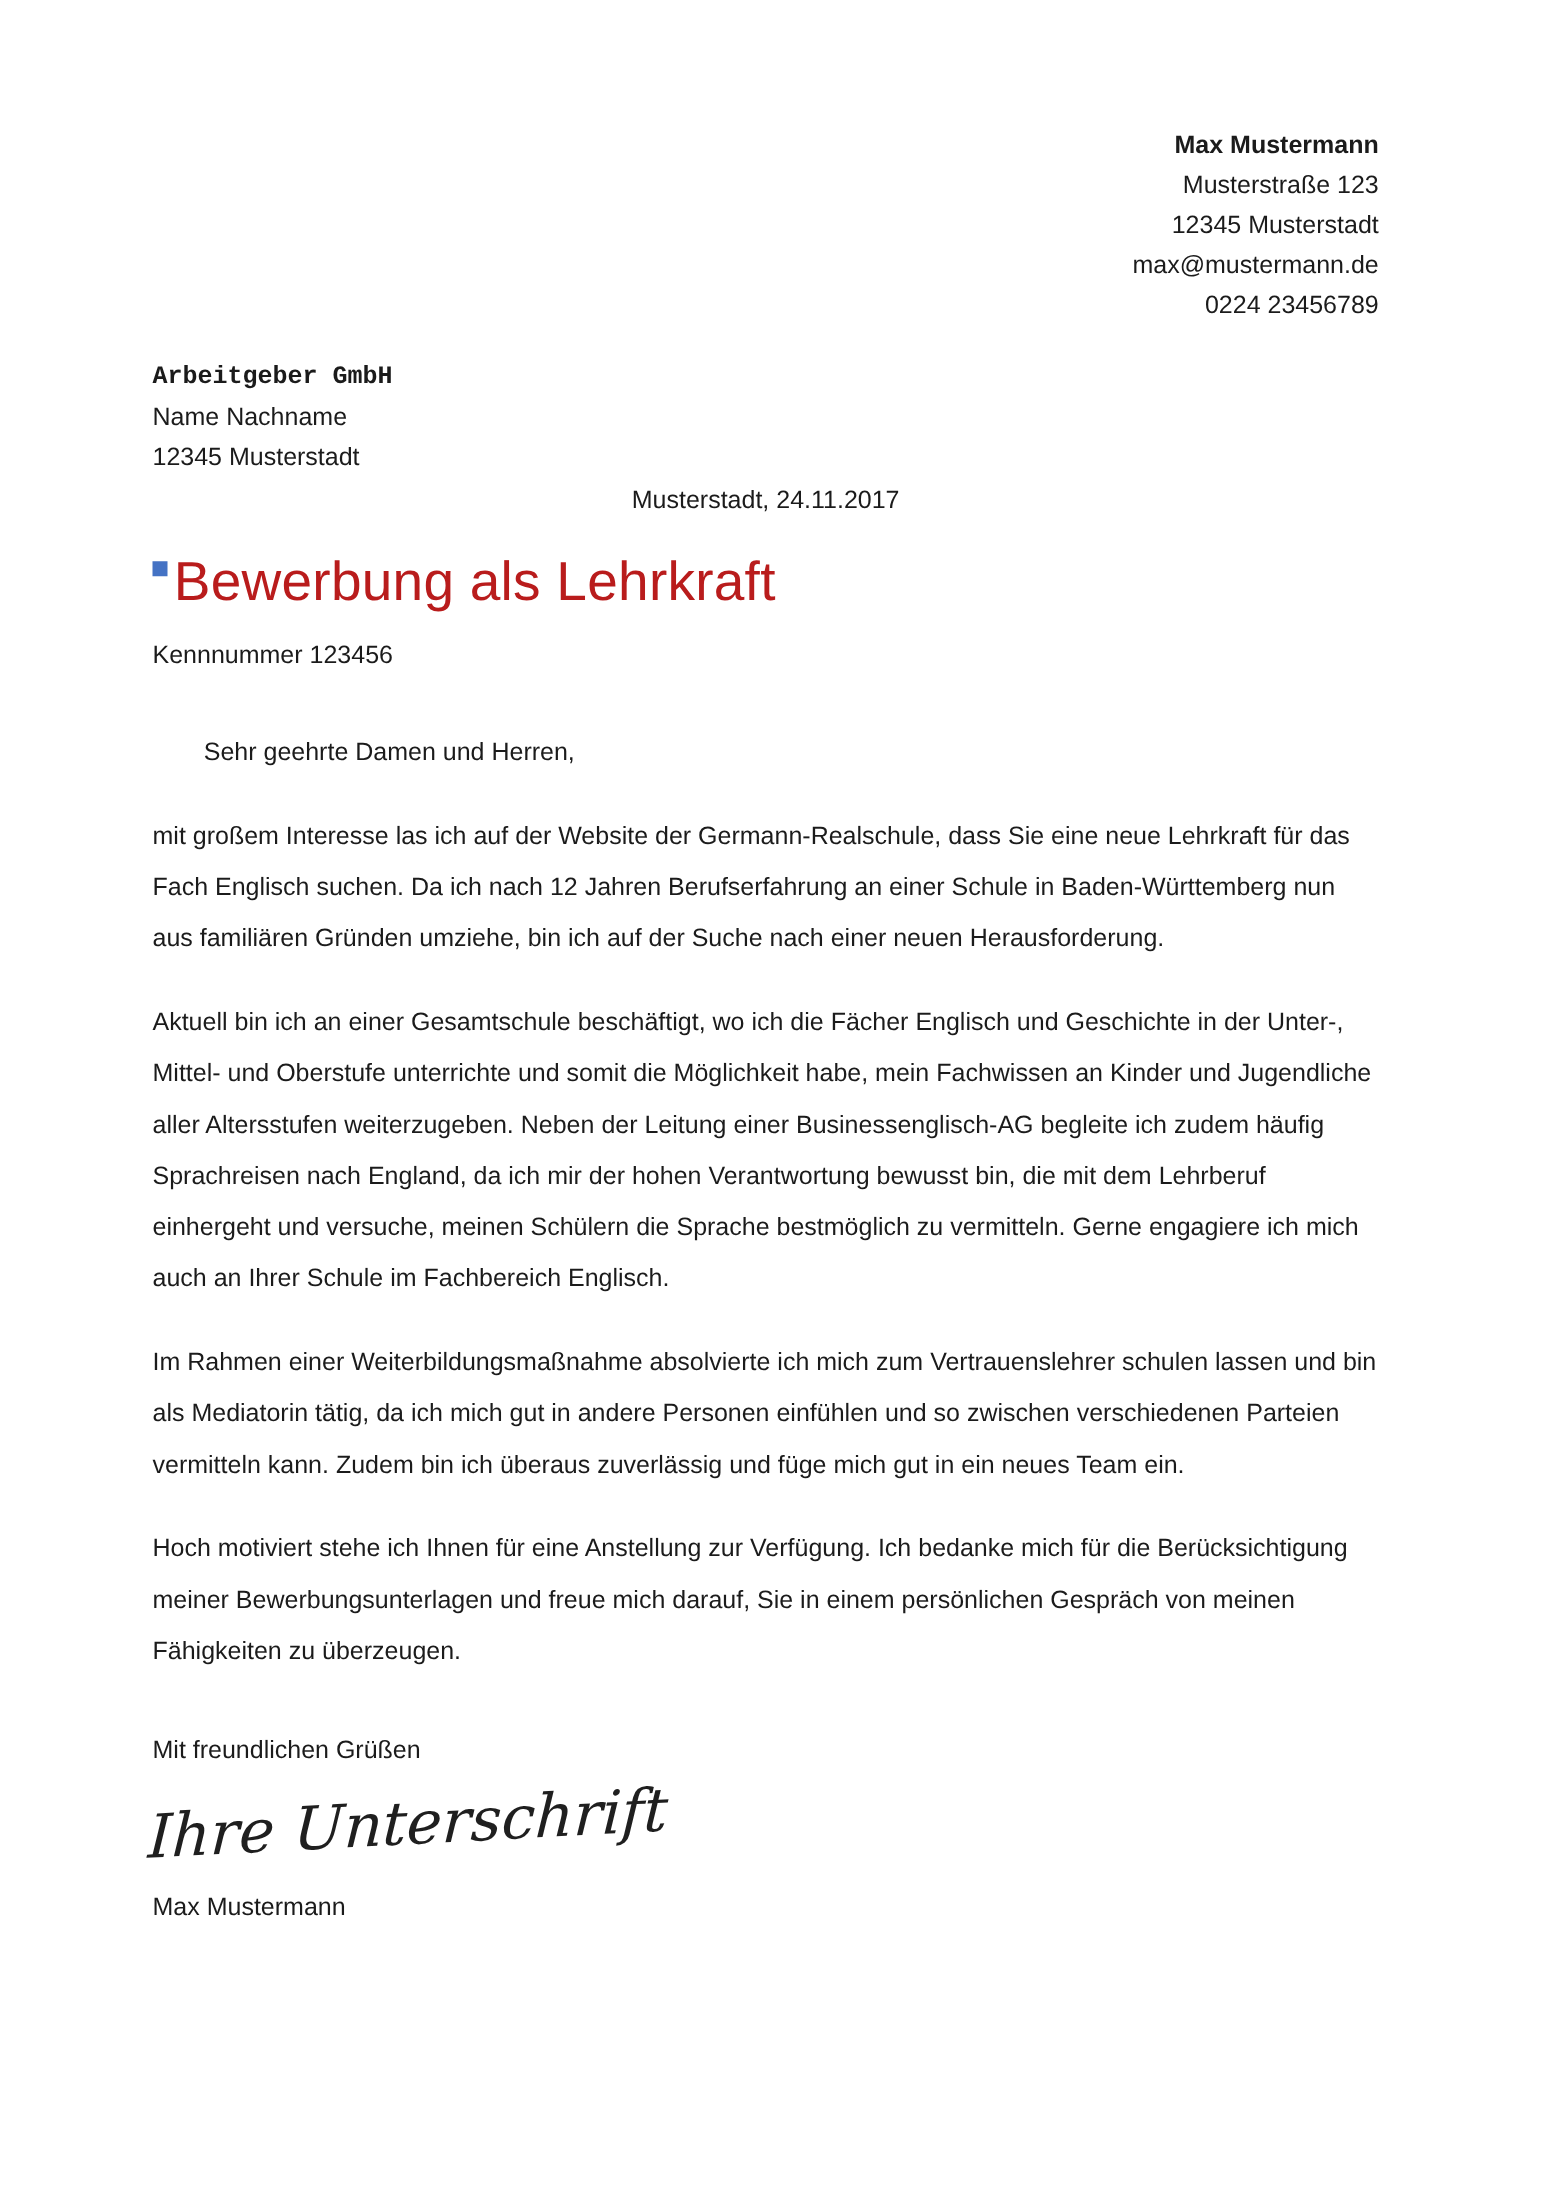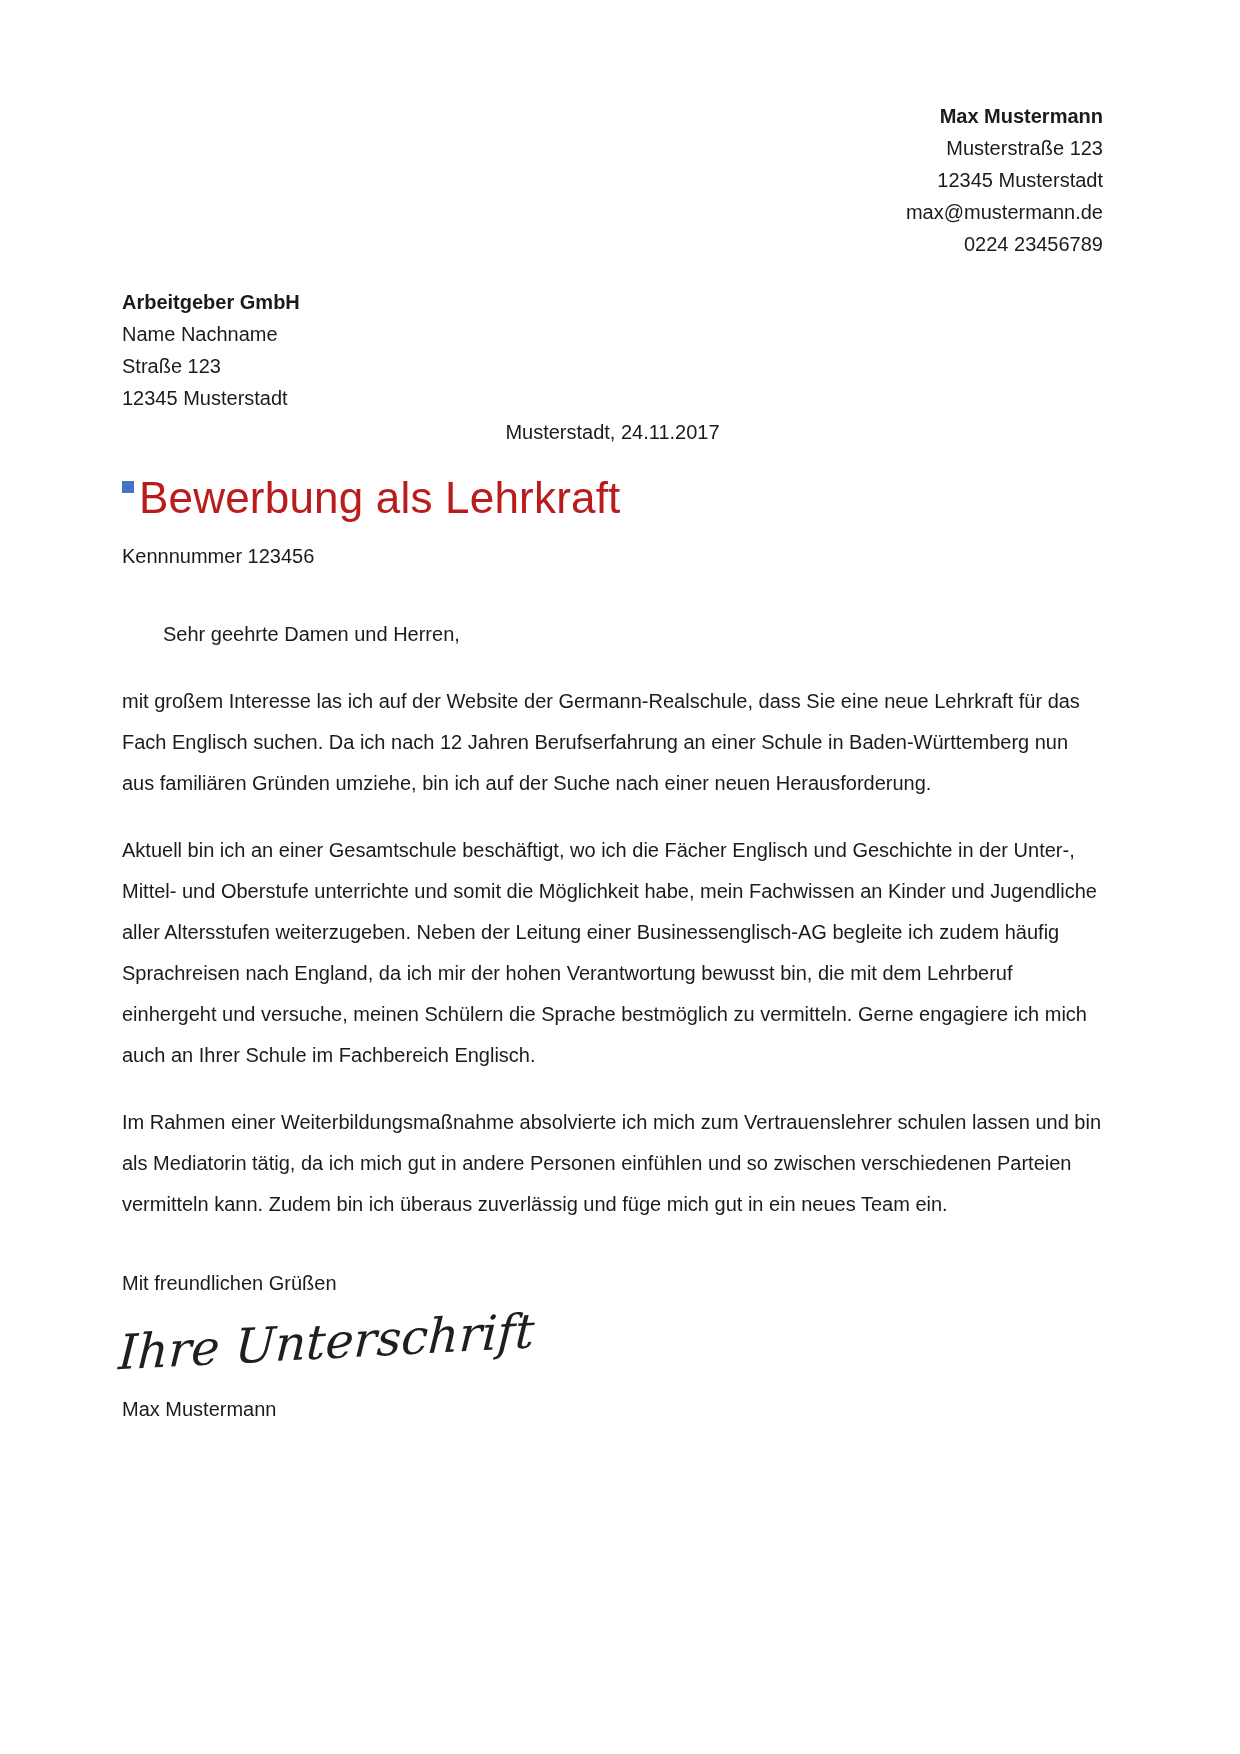--- a/index.html
+++ b/index.html
@@ -13,21 +13,21 @@
     color: #1b1b1b;
     font-family: "Liberation Sans", "DejaVu Sans", sans-serif;
     padding: 100px 137px 60px 122px;
     overflow: hidden;
     border-radius: 20px;
   }
   .block { font-size: 20px; line-height: 32px; }
   .sender-block { text-align: right; }
   .sender-name { font-weight: bold; }
   .recipient-block { margin-top: 26px; }
-  .recipient-company { font-weight: bold; }
+  .recipient-company { font-weight: bold; font-family: Liberation Mono, monospace; }
   .date-line { text-align: center; margin-top: 2px; font-size: 20px; line-height: 32px; }
 
   .subject-row {
     display: flex;
     align-items: flex-start;
     margin-top: 30px;
   }
   .subject-anchor {
     width: 12px; height: 12px;
     background: #4472C4;
@@ -74,38 +74,38 @@
     <div class="sender-name">Max Mustermann</div>
     <div>Musterstraße 123</div>
     <div>12345 Musterstadt</div>
     <div>max@mustermann.de</div>
     <div>0224 23456789</div>
   </div>
 
   <div class="block recipient-block">
     <div class="recipient-company">Arbeitgeber GmbH</div>
     <div>Name Nachname</div>
-    <div>Straße 123</div>
     <div>12345 Musterstadt</div>
   </div>
 
   <div class="date-line">Musterstadt, 24.11.2017</div>
 
   <div class="subject-row">
     <span class="subject-anchor"></span>
     <span class="subject-title">Bewerbung als Lehrkraft</span>
   </div>
   <div class="subject-ref">Kennnummer 123456</div>
 
   <div class="salutation">Sehr geehrte Damen und Herren,</div>
 
   <div class="body-copy">
     <p class="para">mit großem Interesse las ich auf der Website der Germann-Realschule, dass Sie eine neue Lehrkraft für das Fach Englisch suchen. Da ich nach 12 Jahren Berufserfahrung an einer Schule in Baden-Württemberg nun aus familiären Gründen umziehe, bin ich auf der Suche nach einer neuen Herausforderung.</p>
     <p class="para">Aktuell bin ich an einer Gesamtschule beschäftigt, wo ich die Fächer Englisch und Geschichte in der Unter-, Mittel- und Oberstufe unterrichte und somit die Möglichkeit habe, mein Fachwissen an Kinder und Jugendliche aller Altersstufen weiterzugeben. Neben der Leitung einer Businessenglisch-AG begleite ich zudem häufig Sprachreisen nach England, da ich mir der hohen Verantwortung bewusst bin, die mit dem Lehrberuf einhergeht und versuche, meinen Schülern die Sprache bestmöglich zu vermitteln. Gerne engagiere ich mich auch an Ihrer Schule im Fachbereich Englisch.</p>
     <p class="para">Im Rahmen einer Weiterbildungsmaßnahme absolvierte ich mich zum Vertrauenslehrer schulen lassen und bin als Mediatorin tätig, da ich mich gut in andere Personen einfühlen und so zwischen verschiedenen Parteien vermitteln kann. Zudem bin ich überaus zuverlässig und füge mich gut in ein neues Team ein.</p>
+    <p class="para">Hoch motiviert stehe ich Ihnen für eine Anstellung zur Verfügung. Ich bedanke mich für die Berücksichtigung meiner Bewerbungsunterlagen und freue mich darauf, Sie in einem persönlichen Gespräch von meinen Fähigkeiten zu überzeugen.</p>
   </div>
 
   <div class="farewell">Mit freundlichen Grüßen</div>
 
   <div class="signature-wrap">
     <svg class="signature-svg" width="330" height="86" viewBox="0 0 330 86" aria-hidden="true">
       <g transform="translate(0,0) rotate(-3 20 60)">
         <text x="2" y="58" transform="skewX(-6)">Ihre Unterschrift</text>
       </g>
     </svg>

